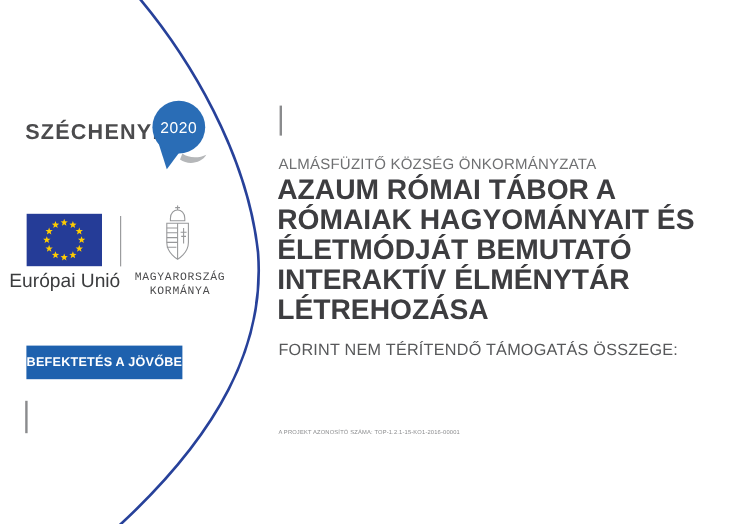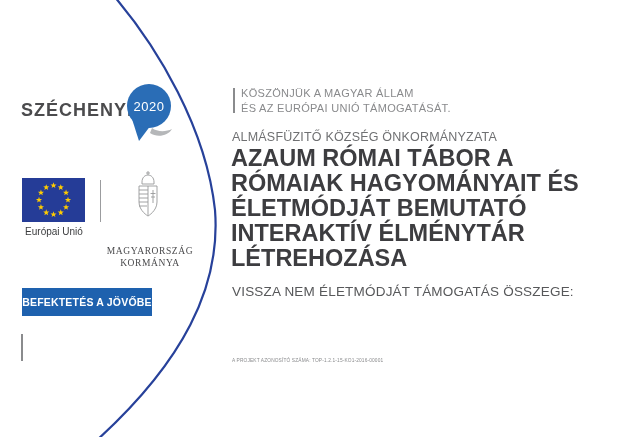--- a/index.html
+++ b/index.html
@@ -10,26 +10,26 @@
   
   #arc-svg{position:absolute;left:0;top:0;width:622px;height:437px;pointer-events:none;}
 
   
   .szechenyi-word{left:21px;top:100px;font-size:18px;font-weight:700;color:#4b4b4d;
                   letter-spacing:1px;}
   .pin-box{left:124px;top:83px;width:52px;height:62px;}
 
   
   .eu-flag{left:22px;top:178px;width:63px;height:44px;}
-  .eu-label{left:6px;top:226px;width:96px;text-align:center;font-size:10px;color:#3b3c3e;}
+  .eu-label{left:6px;top:226px;width:96px;text-align:center;font-size:16px;color:#3b3c3e;}
   .logo-divider{left:100px;top:180px;width:1px;height:42px;background:#9b9c9e;}
   .coa-box{left:135px;top:171px;width:26px;height:52px;}
   .gov-name{left:104px;top:225px;width:92px;text-align:center;
-            font-family:Liberation Serif, serif;font-size:9.5px;line-height:1.25;
-            letter-spacing:0.6px;color:#4b4b4d;white-space:pre-line;margin-top:21px;}
+            font-family:Liberation Mono, monospace;font-size:9.5px;line-height:1.25;
+            letter-spacing:0.6px;color:#4b4b4d;white-space:pre-line;}
 
   
   .invest-badge{left:22px;top:288px;width:130px;height:28px;background:#1e61ae;
                 color:#ffffff;font-size:10.5px;font-weight:700;letter-spacing:0.2px;
                 display:flex;align-items:center;justify-content:center;}
 
   
   .fund-bar{left:21px;top:334px;width:2px;height:27px;background:#8a8b8d;}
   .fund-text{left:29px;top:332px;font-size:11.5px;line-height:1.3;color:#6d6e70;
              white-space:pre-line;}
@@ -99,27 +99,25 @@
   <div class="abs gov-name">MAGYARORSZÁG
 KORMÁNYA</div>
 
   <div class="abs invest-badge">
     <span>BEFEKTETÉS A JÖVŐBE</span>
   </div>
 
   <div class="abs fund-bar"></div>
 
   <div class="abs thanks-bar"></div>
-  <div class="abs thanks-text">KÖSZÖNJÜK A MAGYAR ÁLLAM
-ÉS AZ EURÓPAI UNIÓ TÁMOGATÁSÁT.</div>
 
   <div class="abs beneficiary">ALMÁSFÜZITŐ KÖZSÉG ÖNKORMÁNYZATA</div>
 
   <div class="abs project-title">AZAUM RÓMAI TÁBOR A
 RÓMAIAK HAGYOMÁNYAIT ÉS
 ÉLETMÓDJÁT BEMUTATÓ
 INTERAKTÍV ÉLMÉNYTÁR
 LÉTREHOZÁSA</div>
 
-  <div class="abs support-label">VISSZA NEM ÉLETMÓDJÁT TÁMOGATÁS ÖSSZEGE:</div>
+  <div class="abs support-label">FORINT NEM TÉRÍTENDŐ TÁMOGATÁS ÖSSZEGE:</div>
 
   <div class="abs project-id">A PROJEKT AZONOSÍTÓ SZÁMA: TOP-1.2.1-15-KO1-2016-00001</div>
 </div>
 
 </body></html>

